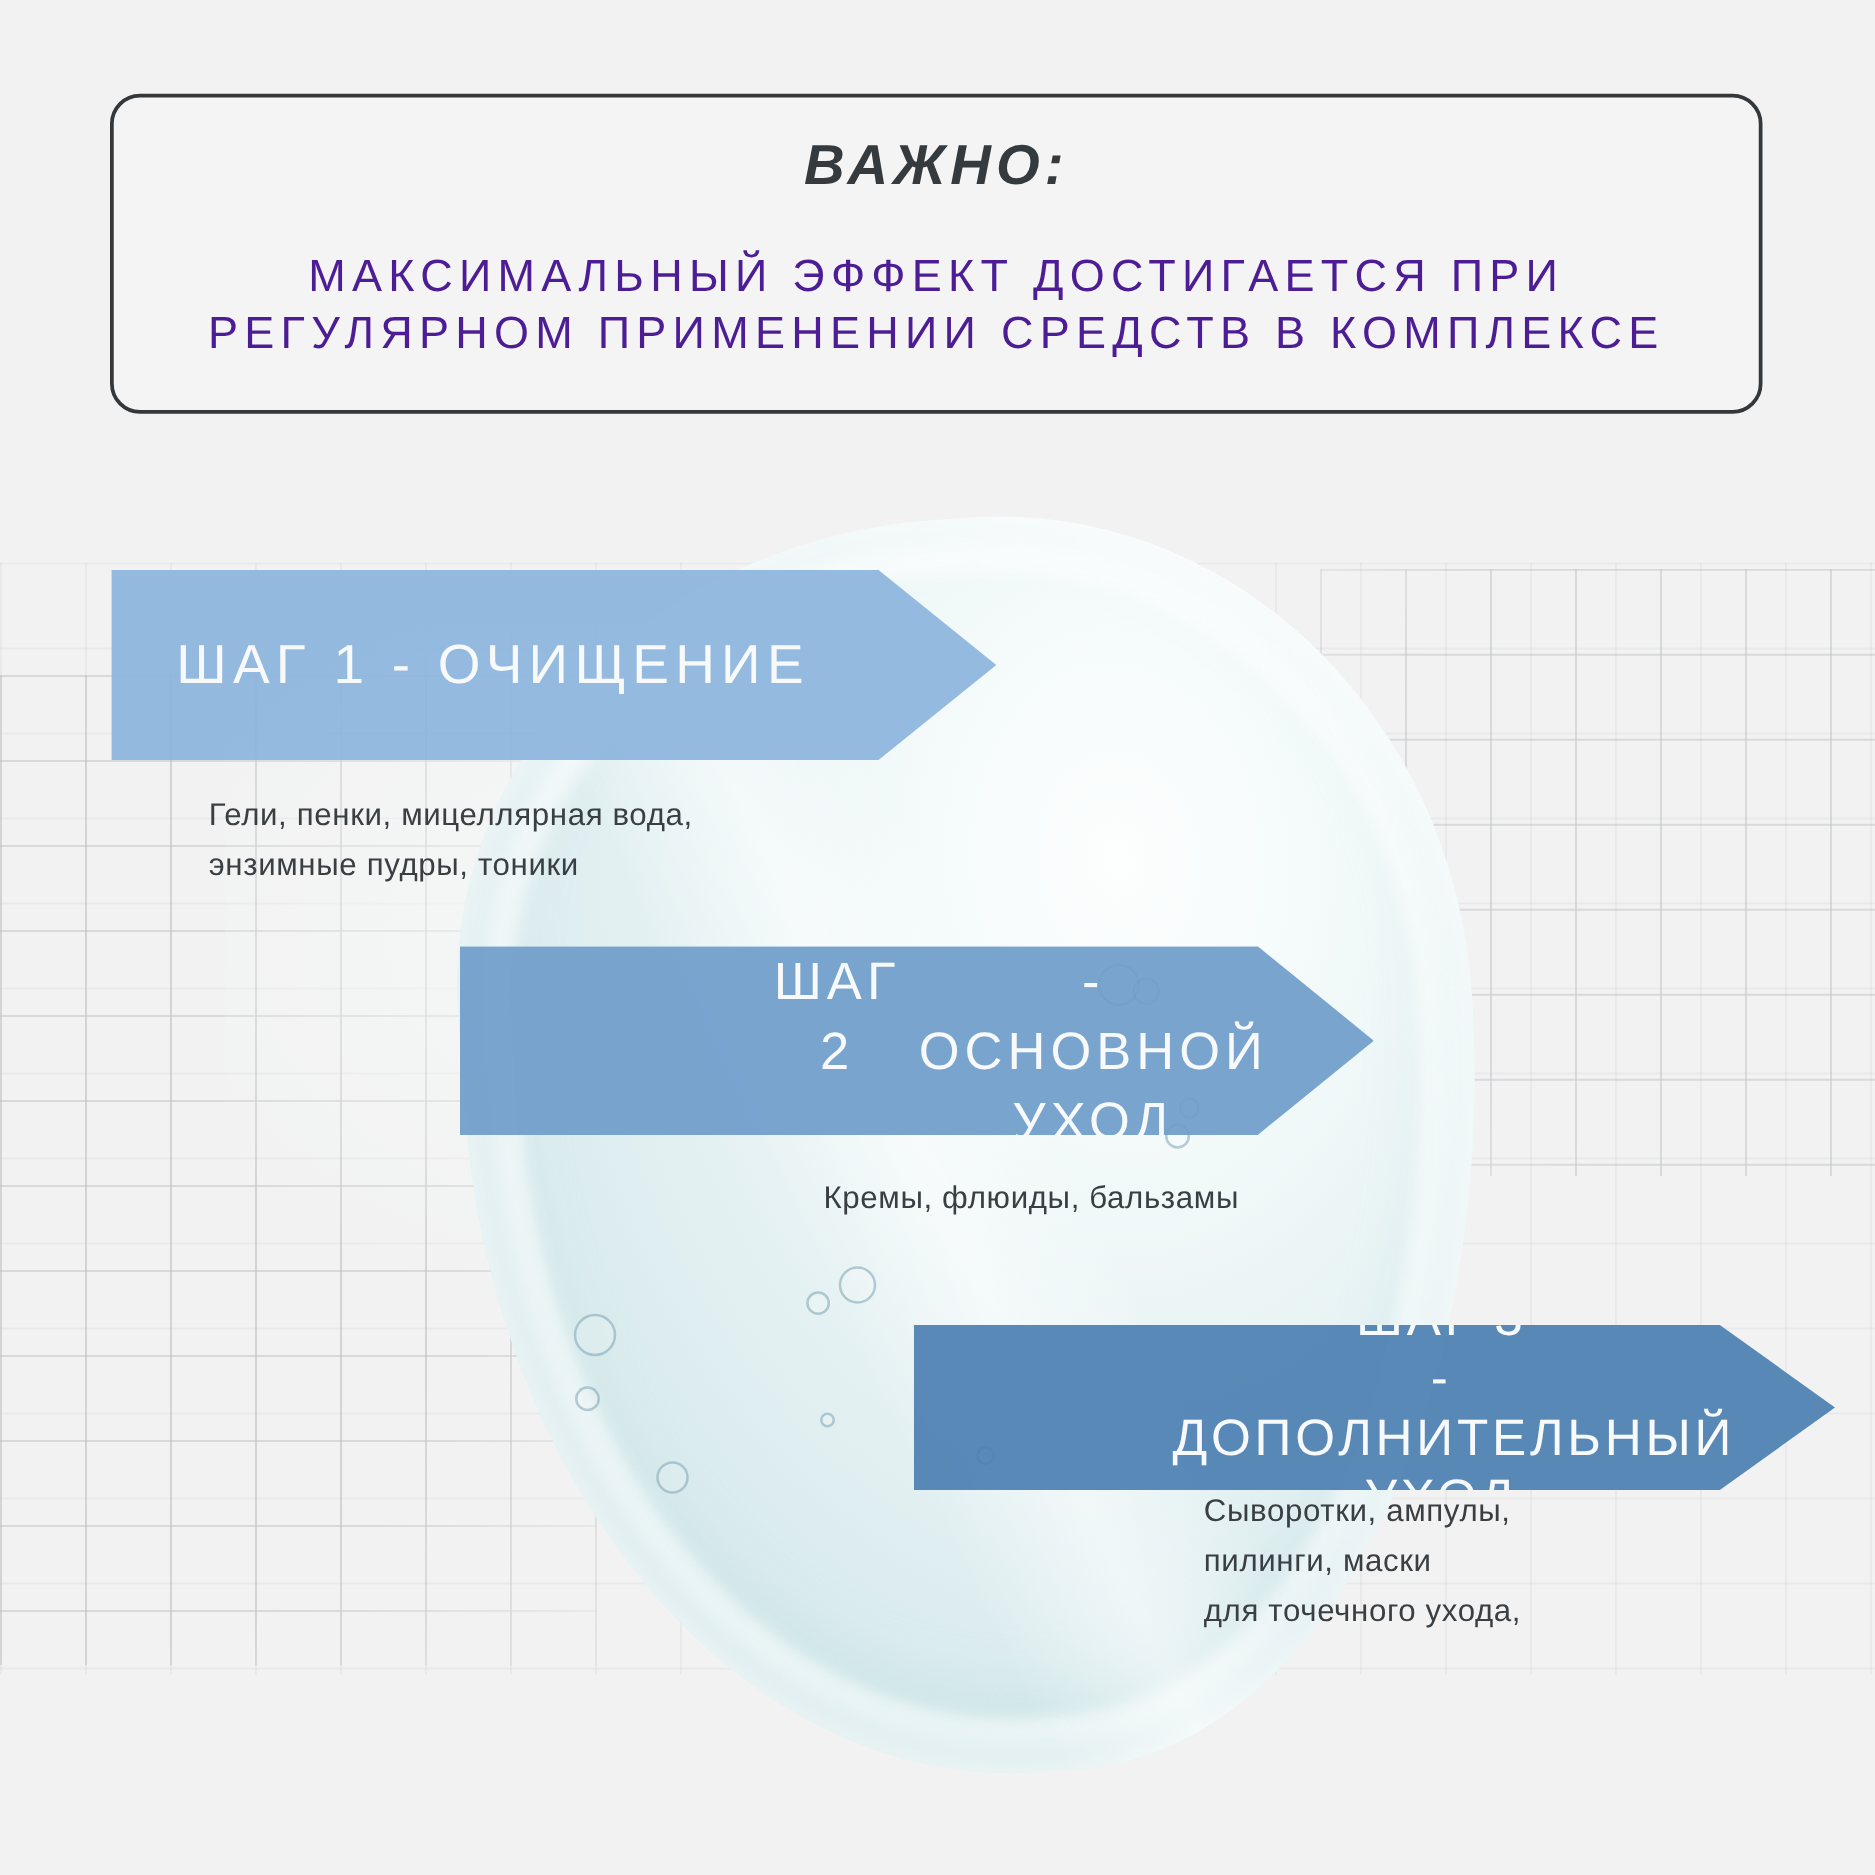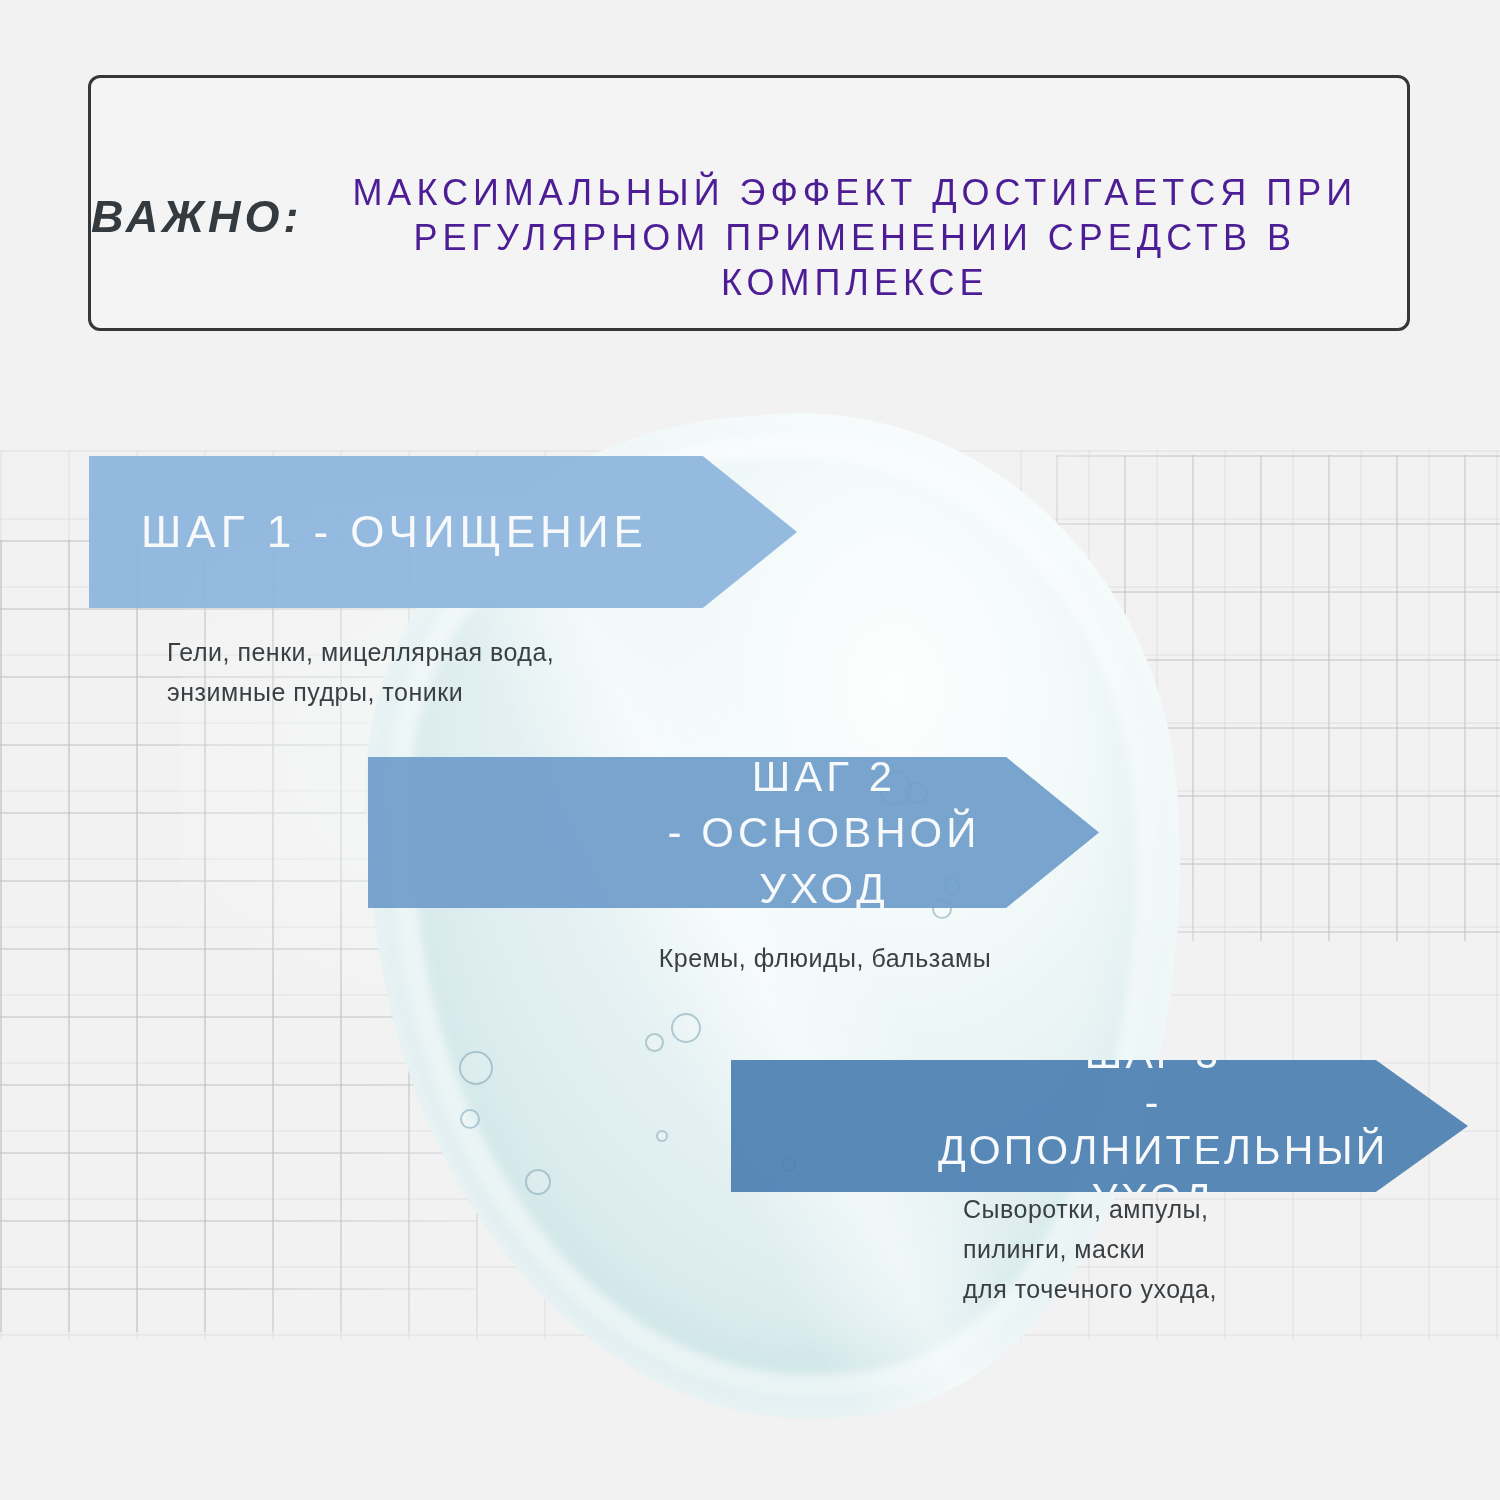--- a/index.html
+++ b/index.html
@@ -62,23 +62,23 @@
   .bubble{
     position:absolute;border-radius:50%;
     border:2px solid rgba(124,164,180,.55);
     background:rgba(255,255,255,.15);
   }
 
   
   .note{
     position:absolute;left:88px;top:75px;width:1322px;height:256px;
     box-sizing:border-box;
-    border:3px solid #34383b;border-radius:12px;
+    border:3px solid #34383b;border-radius:24px;
     background:#f4f4f4;
-    display:flex;align-items:center;
+    display:flex;flex-direction:column;align-items:center;
     padding-top:28px;
   }
   .note-title{
     font-size:45px;font-weight:600;font-style:italic;
     letter-spacing:4px;color:#343a3d;
   }
   .note-body{margin-top:40px;text-align:center;}
   .note-line{
     font-size:36px;letter-spacing:5px;line-height:45px;color:#4c1d95;
   }
@@ -101,21 +101,21 @@
     margin-left:48px;
   }
   .banner-title{
     position:relative;color:#f7f9fa;z-index:1;
   }
   .banner-1 .banner-title{
     padding-left:52px;font-size:44px;letter-spacing:5px;white-space:nowrap;
   }
   .banner-2 .title-block{
     position:absolute;right:70px;top:0;bottom:0;width:410px;z-index:1;
-    display:flex;flex-direction:column;justify-content:center;text-align:center;
+    display:flex;flex-direction:row;justify-content:center;text-align:center;
   }
   .banner-2 .title-line{font-size:42px;line-height:56px;letter-spacing:4px;color:#f7f9fa;}
   .banner-3 .title-block{
     position:absolute;right:100px;top:0;bottom:0;width:430px;z-index:1;
     display:flex;flex-direction:column;justify-content:center;text-align:center;
   }
   .banner-3 .title-line{font-size:41px;line-height:48px;letter-spacing:3px;color:#f7f9fa;}
 
   
   .desc{position:absolute;font-size:25px;line-height:40px;letter-spacing:.5px;color:#3a3f43;}

